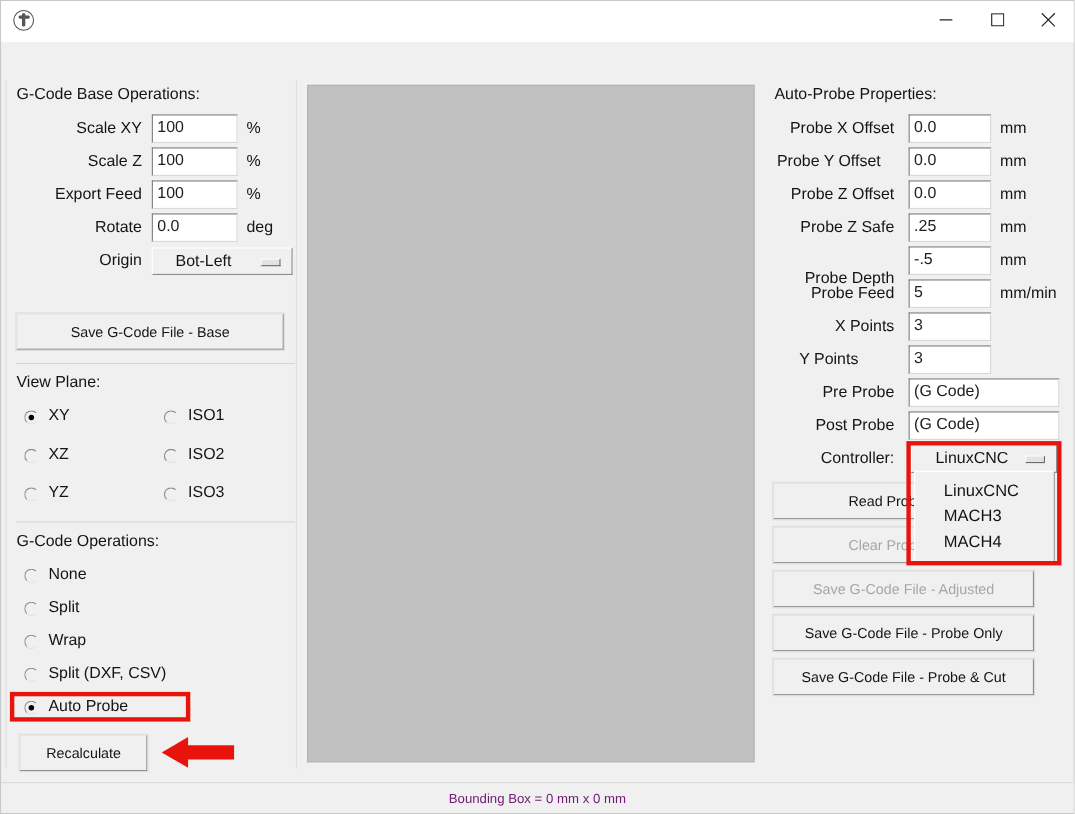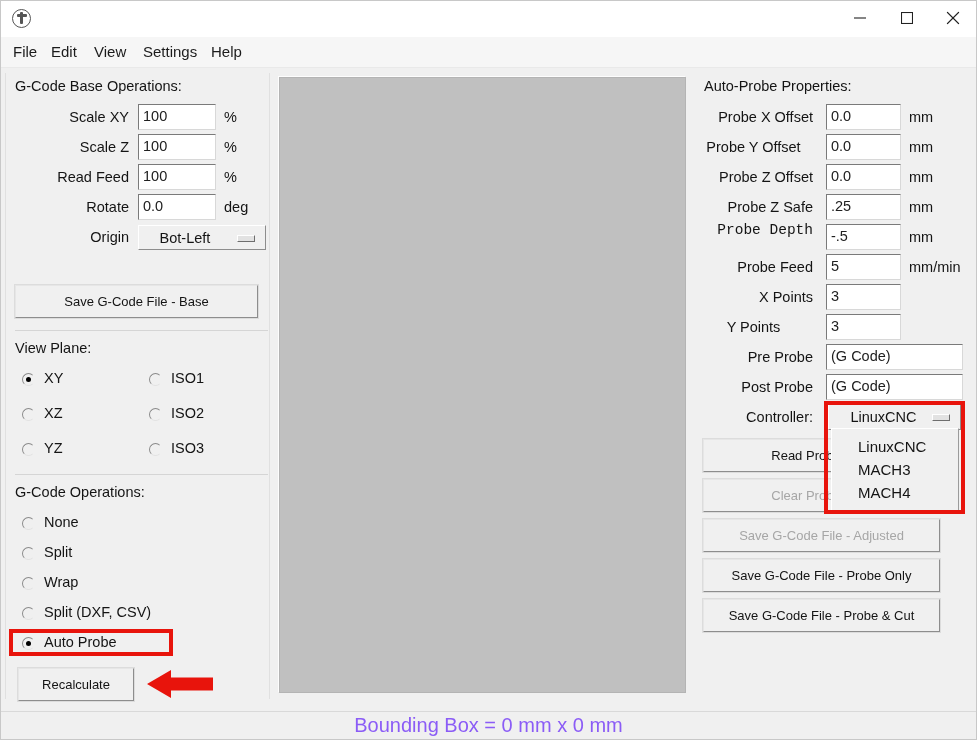--- a/index.html
+++ b/index.html
@@ -148,21 +148,21 @@
     box-shadow:-1px -1px 0 #fdfdfd;
   }
 
   
   .statusbar{
     position:absolute;left:0;bottom:0;width:975px;height:27px;
     background:#f0f0f0;
     border-top:1px solid #d9d9d9;
     display:flex;align-items:center;justify-content:center;
   }
-  .statusbar span{font-size:20px;color:#8b5cf6;}
+  .statusbar span{font-size:12px;color:#701a75;}
 
   
   #ctrl-popup{
     position:absolute;left:830px;top:427px;width:128px;
     background:#f0f0f0;
     border:1px solid #ffffff;
     border-right-color:#9b9b9b;border-bottom-color:#9b9b9b;
     box-sizing:border-box;
     padding:6px 0 6px 0;
     z-index:40;
@@ -198,44 +198,37 @@
       </svg>
     </div>
     <div class="win-btn" id="btn-close">
       <svg width="13" height="13" viewBox="0 0 13 13">
         <line x1="0.5" y1="0.5" x2="12.5" y2="12.5" stroke="#222" stroke-width="1.1"></line>
         <line x1="12.5" y1="0.5" x2="0.5" y2="12.5" stroke="#222" stroke-width="1.1"></line>
       </svg>
     </div>
   </div>
 
-  <div class="menubar">
-    <div class="menu-item" style="left:9px">File</div>
-    <div class="menu-item" style="left:47px">Edit</div>
-    <div class="menu-item" style="left:90px">View</div>
-    <div class="menu-item" style="left:139px">Settings</div>
-    <div class="menu-item" style="left:207px">Help</div>
-  </div>
 
   <div class="sep-v" style="left:4px;top:72px;height:626px;"></div>
   <div class="sep-v" style="left:268px;top:72px;height:626px;"></div>
 
   <div>
 
     <div class="sect" style="left:14px;top:77px;">G-Code Base Operations:</div>
 
     <div class="lbl" style="left:14px;top:108px;width:114px;text-align:right;">Scale XY</div>
     <div class="entry" style="left:137px;top:103px;width:78px;height:26px;">100</div>
     <div class="unit" style="left:223px;top:108px;">%</div>
 
     <div class="lbl" style="left:14px;top:138px;width:114px;text-align:right;">Scale Z</div>
     <div class="entry" style="left:137px;top:133px;width:78px;height:26px;">100</div>
     <div class="unit" style="left:223px;top:138px;">%</div>
 
-    <div class="lbl" style="left:14px;top:168px;width:114px;text-align:right;">Read Feed</div>
+    <div class="lbl" style="left:14px;top:168px;width:114px;text-align:right;">Export Feed</div>
     <div class="entry" style="left:137px;top:163px;width:78px;height:26px;">100</div>
     <div class="unit" style="left:223px;top:168px;">%</div>
 
     <div class="lbl" style="left:14px;top:198px;width:114px;text-align:right;">Rotate</div>
     <div class="entry" style="left:137px;top:193px;width:78px;height:26px;">0.0</div>
     <div class="unit" style="left:223px;top:198px;">deg</div>
 
     <div class="lbl" style="left:14px;top:228px;width:114px;text-align:right;">Origin</div>
     <div class="optmenu" style="left:137px;top:224px;width:128px;height:25px;">
       <span style="margin-right:34px;">Bot-Left</span>
@@ -316,21 +309,21 @@
     <div class="unit" style="left:908px;top:138px;">mm</div>
 
     <div class="lbl" style="left:693px;top:168px;width:119px;text-align:right;">Probe Z Offset</div>
     <div class="entry" style="left:825px;top:163px;width:75px;height:26px;">0.0</div>
     <div class="unit" style="left:908px;top:168px;">mm</div>
 
     <div class="lbl" style="left:693px;top:198px;width:119px;text-align:right;">Probe Z Safe</div>
     <div class="entry" style="left:825px;top:193px;width:75px;height:26px;">.25</div>
     <div class="unit" style="left:908px;top:198px;">mm</div>
 
-    <div class="lbl" style="left:693px;top:221px;width:119px;text-align:right;font-family:Liberation Mono, monospace;">Probe Depth</div>
+    <div class="lbl" style="left:693px;top:244px;width:119px;text-align:right;">Probe Depth</div>
     <div class="entry" style="left:825px;top:223px;width:75px;height:26px;">-.5</div>
     <div class="unit" style="left:908px;top:228px;">mm</div>
 
     <div class="lbl" style="left:693px;top:258px;width:119px;text-align:right;">Probe Feed</div>
     <div class="entry" style="left:825px;top:253px;width:75px;height:26px;">5</div>
     <div class="unit" style="left:908px;top:258px;">mm/min</div>
 
     <div class="lbl" style="left:693px;top:288px;width:119px;text-align:right;">X Points</div>
     <div class="entry" style="left:825px;top:283px;width:75px;height:26px;">3</div>
 

